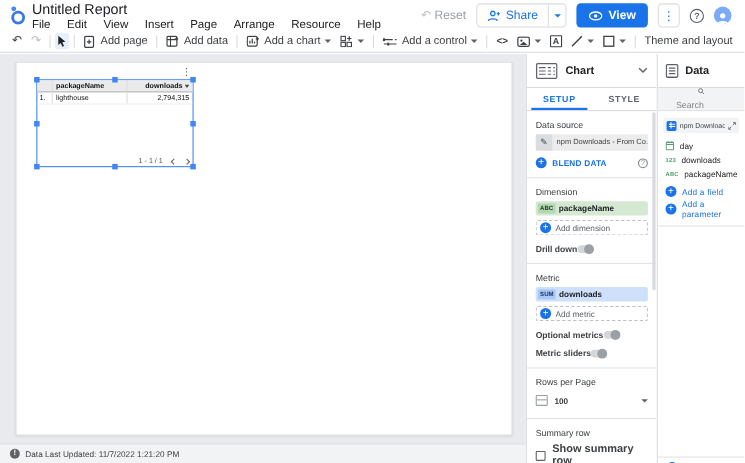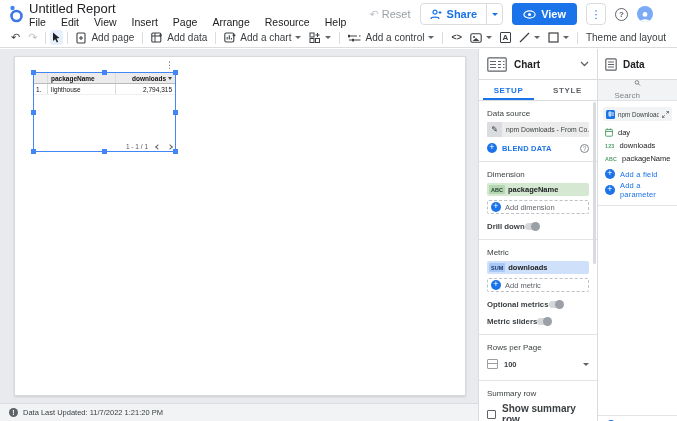--- a/index.html
+++ b/index.html
@@ -1,29 +1,29 @@
 <!DOCTYPE html>
 <html><head>
 <meta charset="utf-8">
 <style>
   * { margin:0; padding:0; box-sizing:border-box; }
   html,body { background:#fff; }
   body { font-family:"Liberation Sans", sans-serif; }
   #app { position:relative; width:677px; height:421px; background:#fff; overflow:hidden; color:#202124; }
 
   
-  .appbar { position:absolute; top:0; left:0; right:16px; height:28px; background:#fff; }
+  .appbar { position:absolute; top:0; left:0; right:4px; height:28px; background:#fff; }
   .logo { position:absolute; left:8px; top:4px; }
   .app-title { position:absolute; left:29px; top:1px; font-size:13px; color:#202124; }
   .menubar { position:absolute; left:29px; top:16px; display:flex; gap:15px; font-size:10.5px; color:#202124; }
   .menubar span { cursor:default; }
   .appbar-right { position:absolute; right:8px; top:3px; height:22px; display:flex; align-items:center; gap:9px; }
   .reset-btn { display:flex; align-items:center; gap:3px; color:#9aa0a6; font-size:11px; }
   .pill { height:22px; border:1px solid #dadce0; border-radius:4px; display:flex; align-items:center; background:#fff; }
-  .share-main { display:flex; align-items:center; gap:5px; padding:0 9px; color:#1a73e8; font-size:11px; font-weight:bold; }
+  .share-main { display:flex; align-items:center; gap:5px; padding:0 9px; color:#1a73e8; font-size:11px; font-weight:normal; }
   .share-caret { width:16px; height:100%; border-left:1px solid #dadce0; display:flex; align-items:center; justify-content:center; color:#1a73e8; }
   .view-btn { height:22px; background:#1a73e8; border-radius:4px; color:#fff; font-size:11px; font-weight:bold; display:flex; align-items:center; gap:5px; padding:0 11px; }
   .more-pill { width:20px; height:22px; border:1px solid #dadce0; border-radius:4px; display:flex; align-items:center; justify-content:center; color:#1a73e8; font-size:11px; }
   .help-circle { width:13px; height:13px; border:1.3px solid #5f6368; border-radius:50%; color:#5f6368; font-size:8px; display:flex; align-items:center; justify-content:center; font-weight:bold; }
   .avatar { width:16px; height:16px; border-radius:50%; background:#7baaf7; display:flex; align-items:flex-end; justify-content:center; overflow:hidden; }
 
   
   .toolbar { position:absolute; top:28px; left:0; right:0; height:20px; background:#fff; border-bottom:1px solid #dadce0; display:flex; align-items:center; padding:0 7px; font-size:10px; color:#3c4043; }
   .tbtn { display:flex; align-items:center; gap:4px; padding:0 4px; height:16px; white-space:nowrap; }
   .tsep { width:1px; height:12px; background:#dadce0; margin:0 4px; flex:none; }

